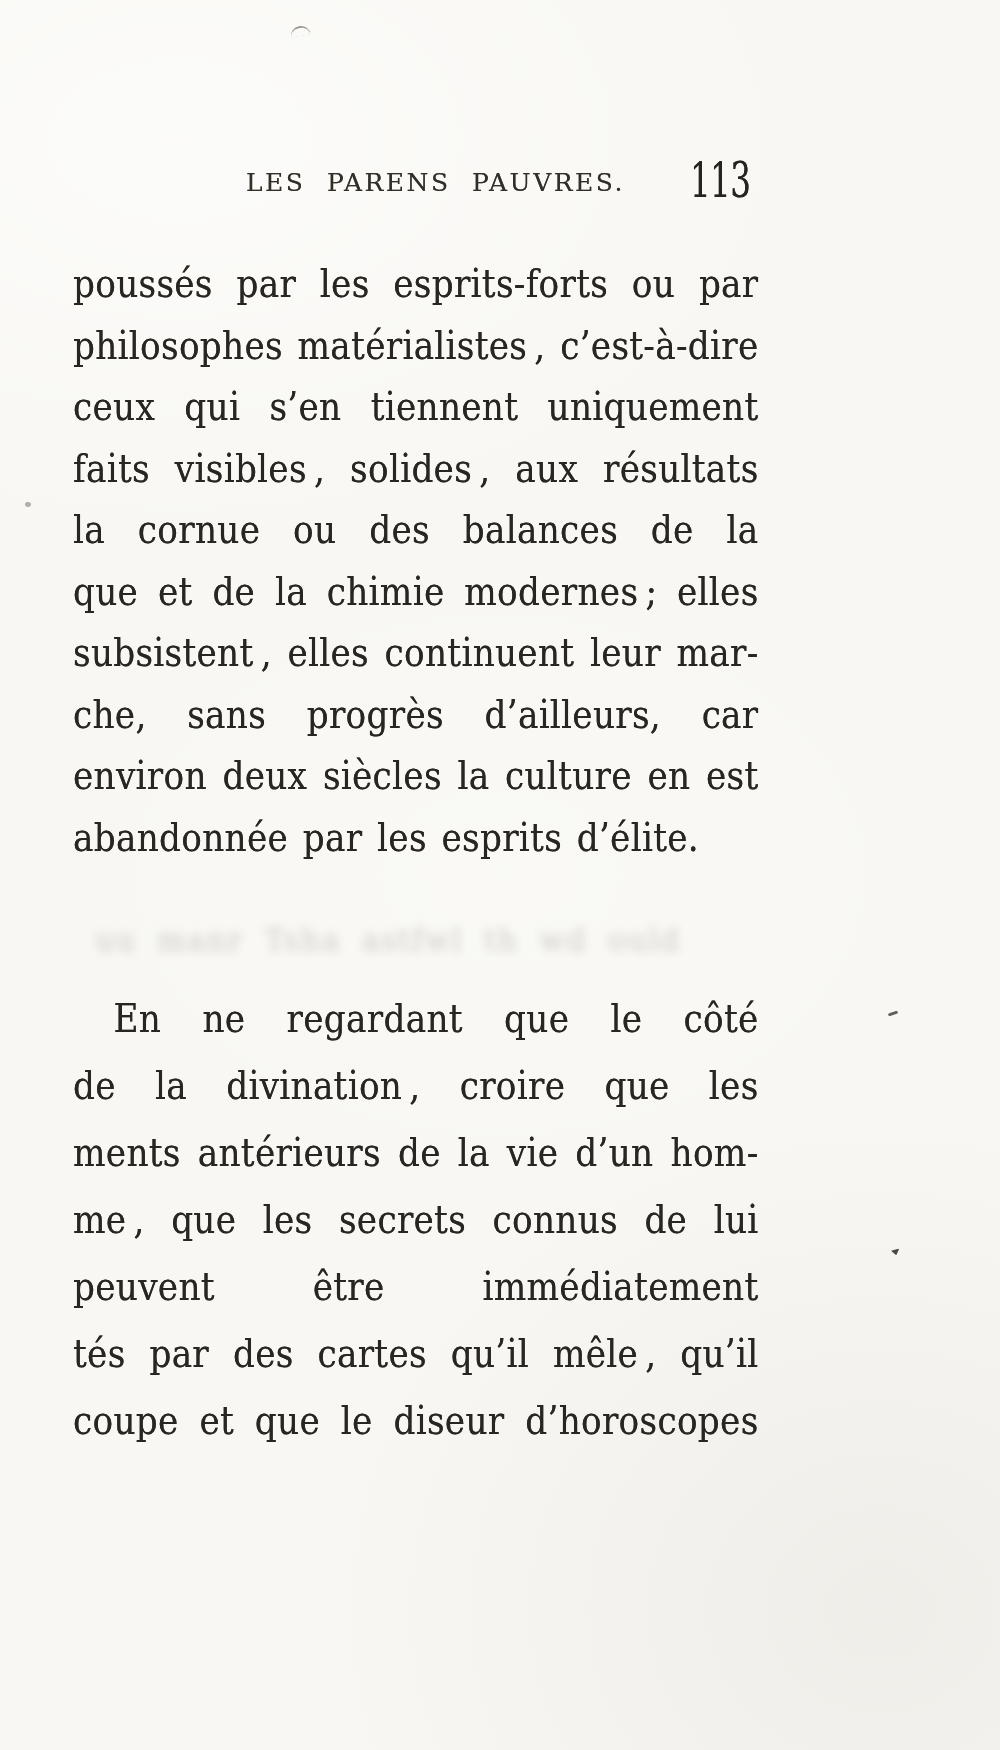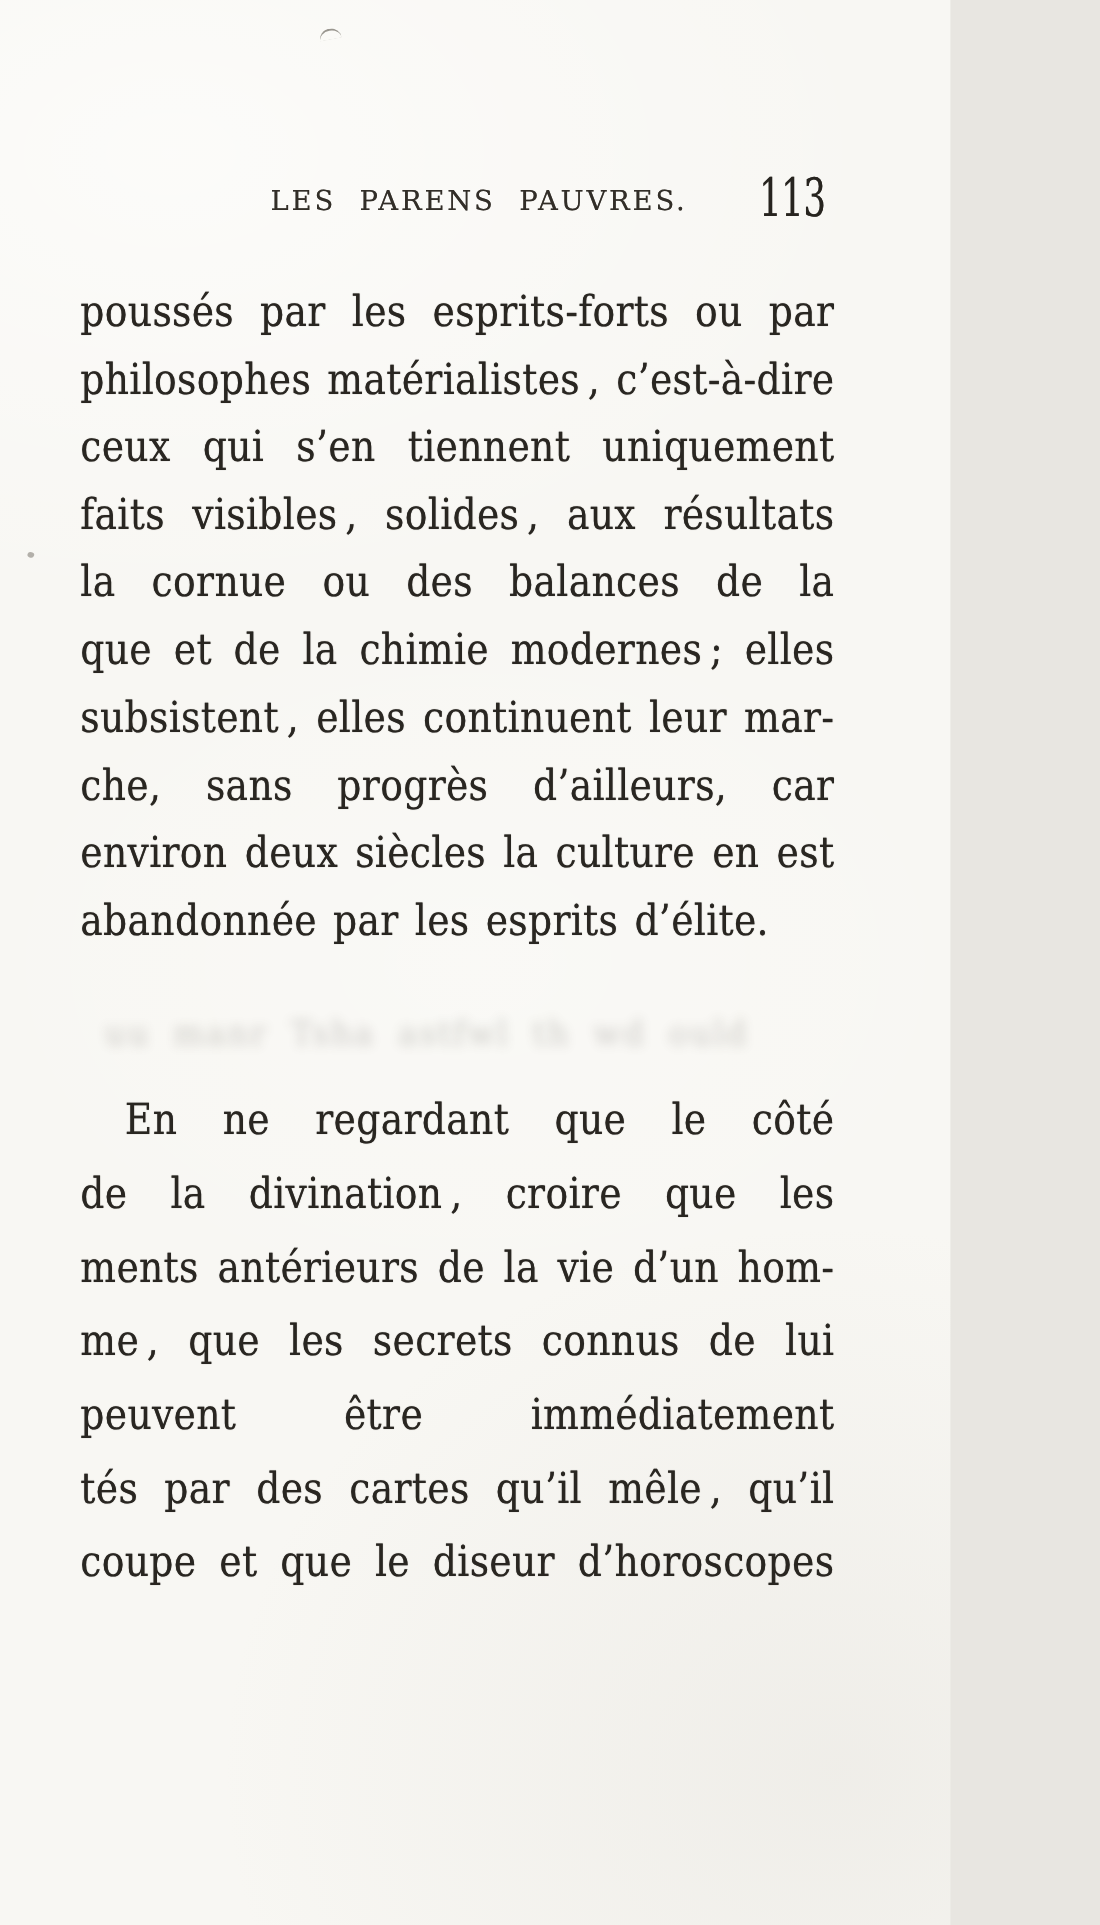--- a/index.html
+++ b/index.html
@@ -2,21 +2,21 @@
 <html><head>
 <meta charset="utf-8">
 <style>
   html, body {
     margin: 0;
     padding: 0;
     background: #e8e6e1;
   }
   .page {
     position: relative;
-    width: 864px;
+    width: 1000px;
     height: 1750px;
     overflow: hidden;
     background:
       radial-gradient(1100px 700px at 18% 8%, rgba(255,255,255,0.55), rgba(255,255,255,0) 60%),
       radial-gradient(900px 800px at 88% 92%, rgba(208,204,196,0.22), rgba(208,204,196,0) 62%),
       radial-gradient(700px 500px at 50% 50%, rgba(255,255,255,0.25), rgba(255,255,255,0) 70%),
       #f8f7f3;
     font-family: "DejaVu Serif", "Liberation Serif", serif;
     color: #2b2823;
   }

